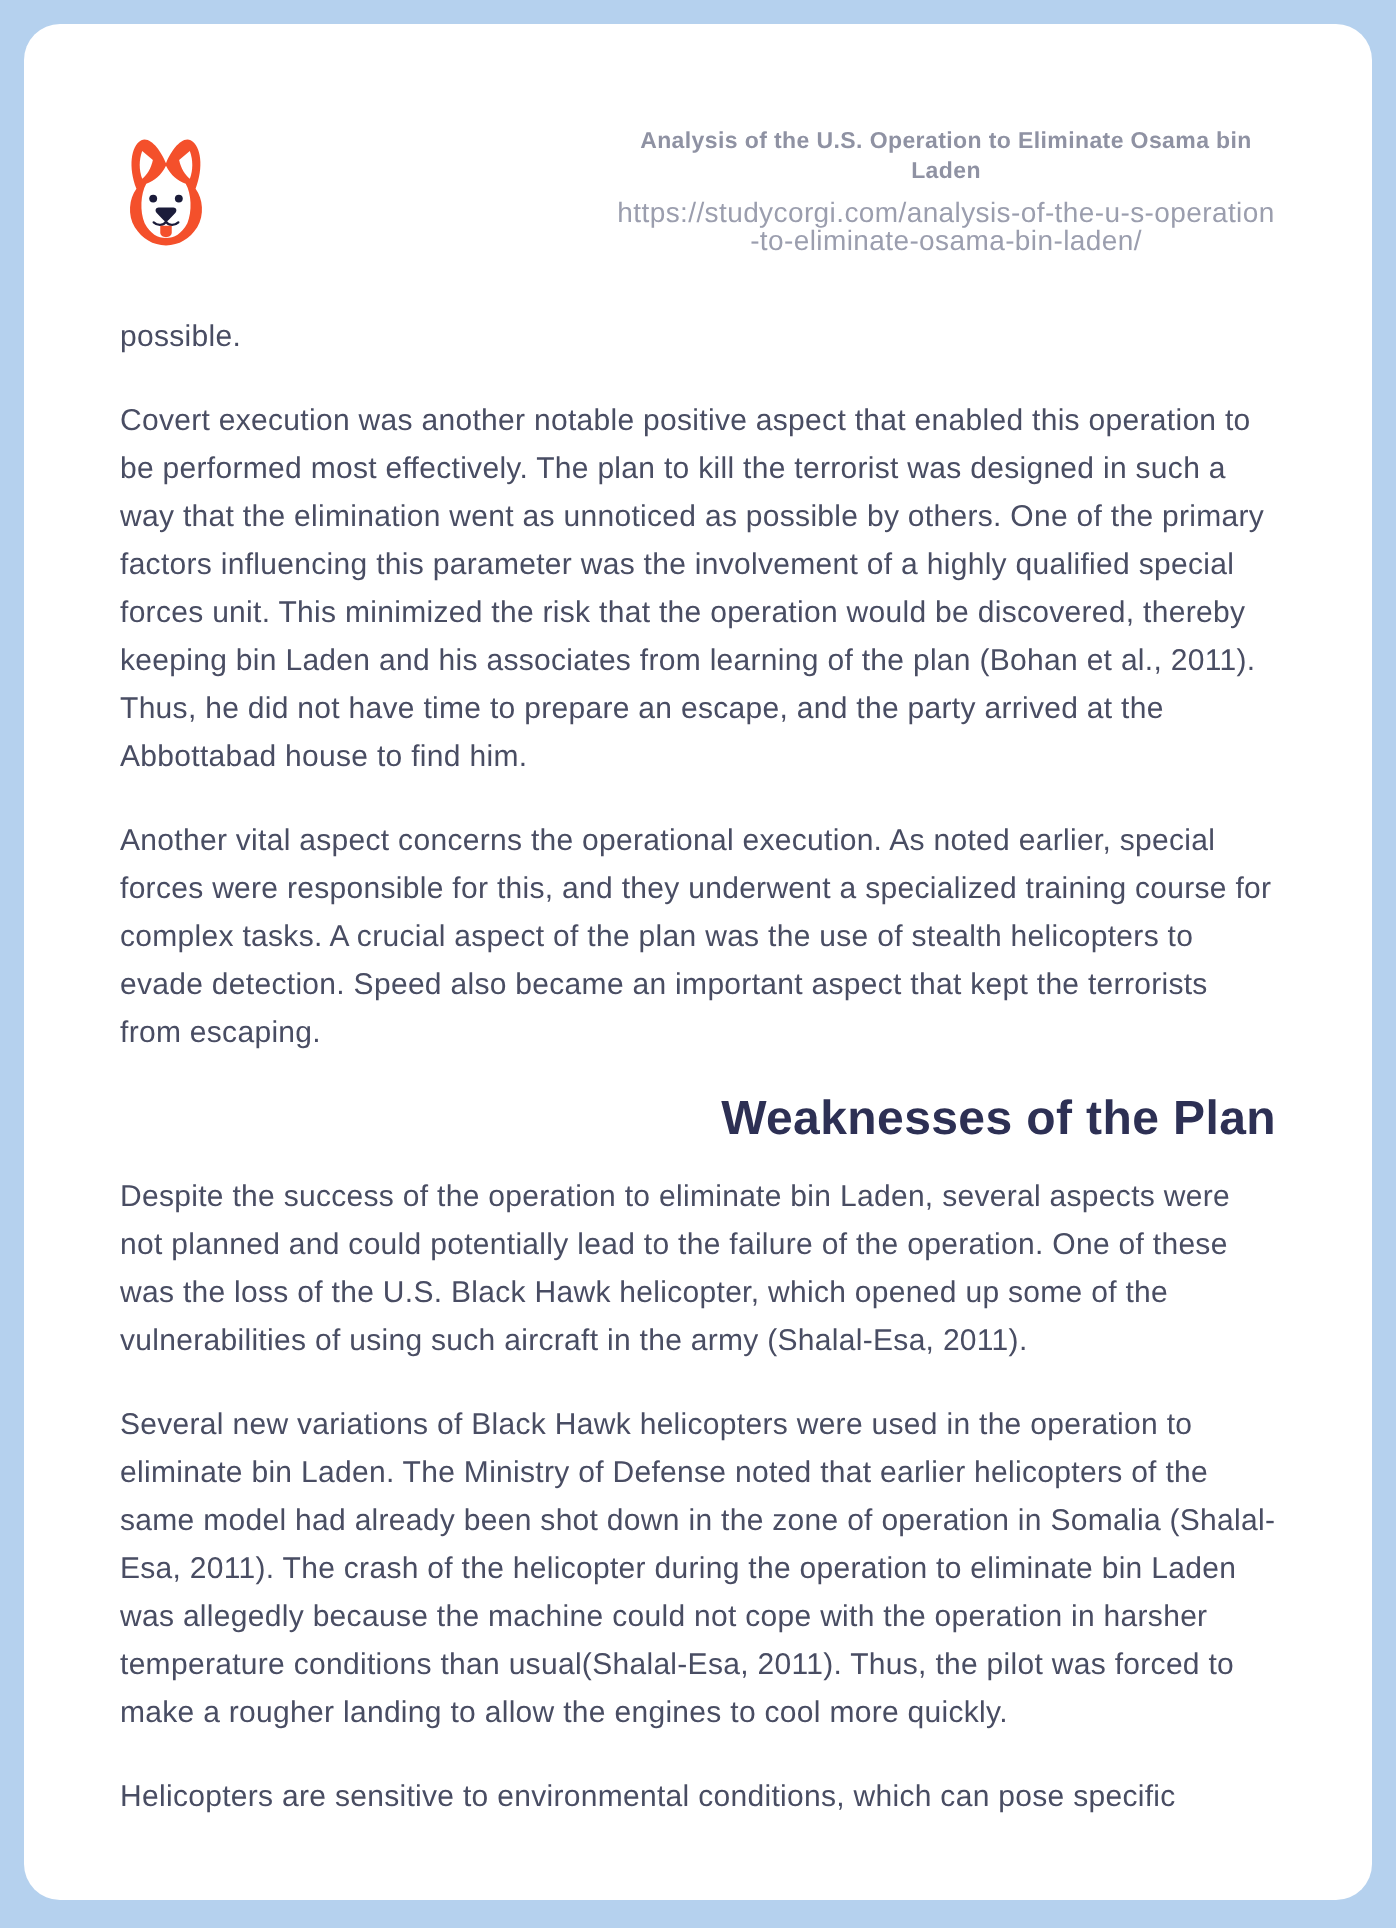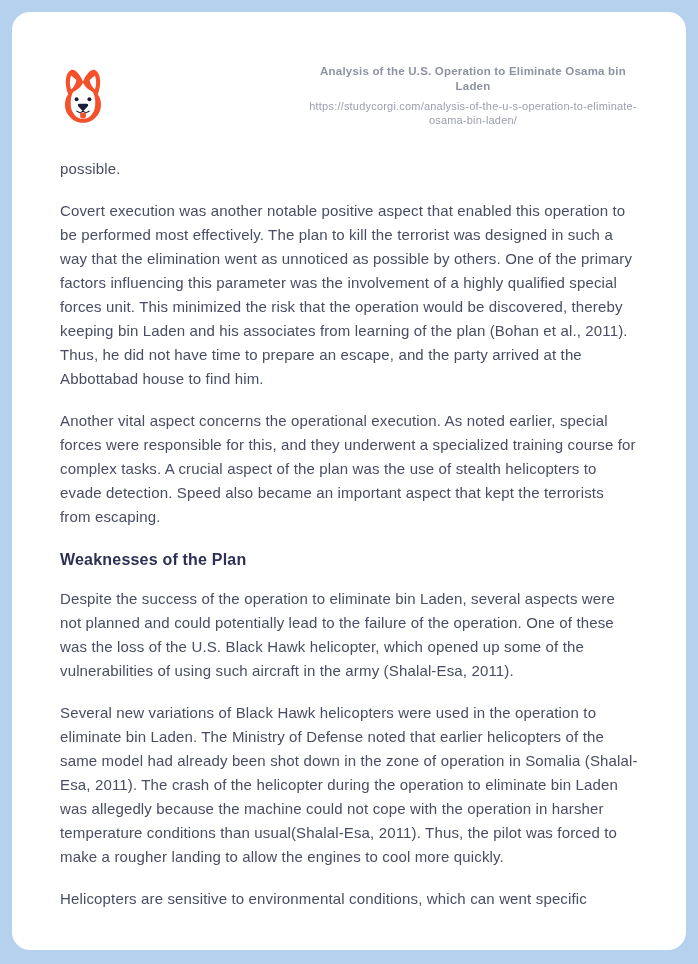--- a/index.html
+++ b/index.html
@@ -53,44 +53,45 @@
   .doc-title {
     font-size: 11.5px;
     font-weight: 700;
     color: #8f92a3;
     line-height: 15px;
     letter-spacing: 0.2px;
   }
   .doc-url {
     display: block;
     margin-top: 5px;
-    font-size: 11px;
+    font-size: 14px;
     color: #9b9eae;
     line-height: 14px;
     text-decoration: none;
     letter-spacing: 0.2px;
     word-break: break-all;
   }
   .article {
     margin-top: 30px;
   }
   .article p {
     font-size: 15px;
     line-height: 24px;
     color: #494d63;
     letter-spacing: 0.15px;
     margin-bottom: 18px;
   }
   .article h2 {
-    font-size: 16px;
+    font-size: 24px;
     line-height: 26px;
     font-weight: 800;
     color: #2d3054;
     margin: 2px 0 14px;
     letter-spacing: 0.2px;
+    text-align: right;
   }
 </style>
 </head>
 <body>
 
 <div class="card">
 
   <div class="header">
 
     <div class="brand">
@@ -123,16 +124,16 @@
 
   </div>
 
   <div class="article">
     <p>possible.</p>
     <p>Covert execution was another notable positive aspect that enabled this operation to be performed most effectively. The plan to kill the terrorist was designed in such a way that the elimination went as unnoticed as possible by others. One of the primary factors influencing this parameter was the involvement of a highly qualified special forces unit. This minimized the risk that the operation would be discovered, thereby keeping bin Laden and his associates from learning of the plan (Bohan et al., 2011). Thus, he did not have time to prepare an escape, and the party arrived at the Abbottabad house to find him.</p>
     <p>Another vital aspect concerns the operational execution. As noted earlier, special forces were responsible for this, and they underwent a specialized training course for complex tasks. A crucial aspect of the plan was the use of stealth helicopters to evade detection. Speed also became an important aspect that kept the terrorists from escaping.</p>
     <h2>Weaknesses of the Plan</h2>
     <p>Despite the success of the operation to eliminate bin Laden, several aspects were not planned and could potentially lead to the failure of the operation. One of these was the loss of the U.S. Black Hawk helicopter, which opened up some of the vulnerabilities of using such aircraft in the army (Shalal-Esa, 2011).</p>
     <p>Several new variations of Black Hawk helicopters were used in the operation to eliminate bin Laden. The Ministry of Defense noted that earlier helicopters of the same model had already been shot down in the zone of operation in Somalia (Shalal-Esa, 2011). The crash of the helicopter during the operation to eliminate bin Laden was allegedly because the machine could not cope with the operation in harsher temperature conditions than usual(Shalal-Esa, 2011). Thus, the pilot was forced to make a rougher landing to allow the engines to cool more quickly.</p>
-    <p>Helicopters are sensitive to environmental conditions, which can went specific</p>
+    <p>Helicopters are sensitive to environmental conditions, which can pose specific</p>
   </div>
 
 </div>
 
 </body></html>

